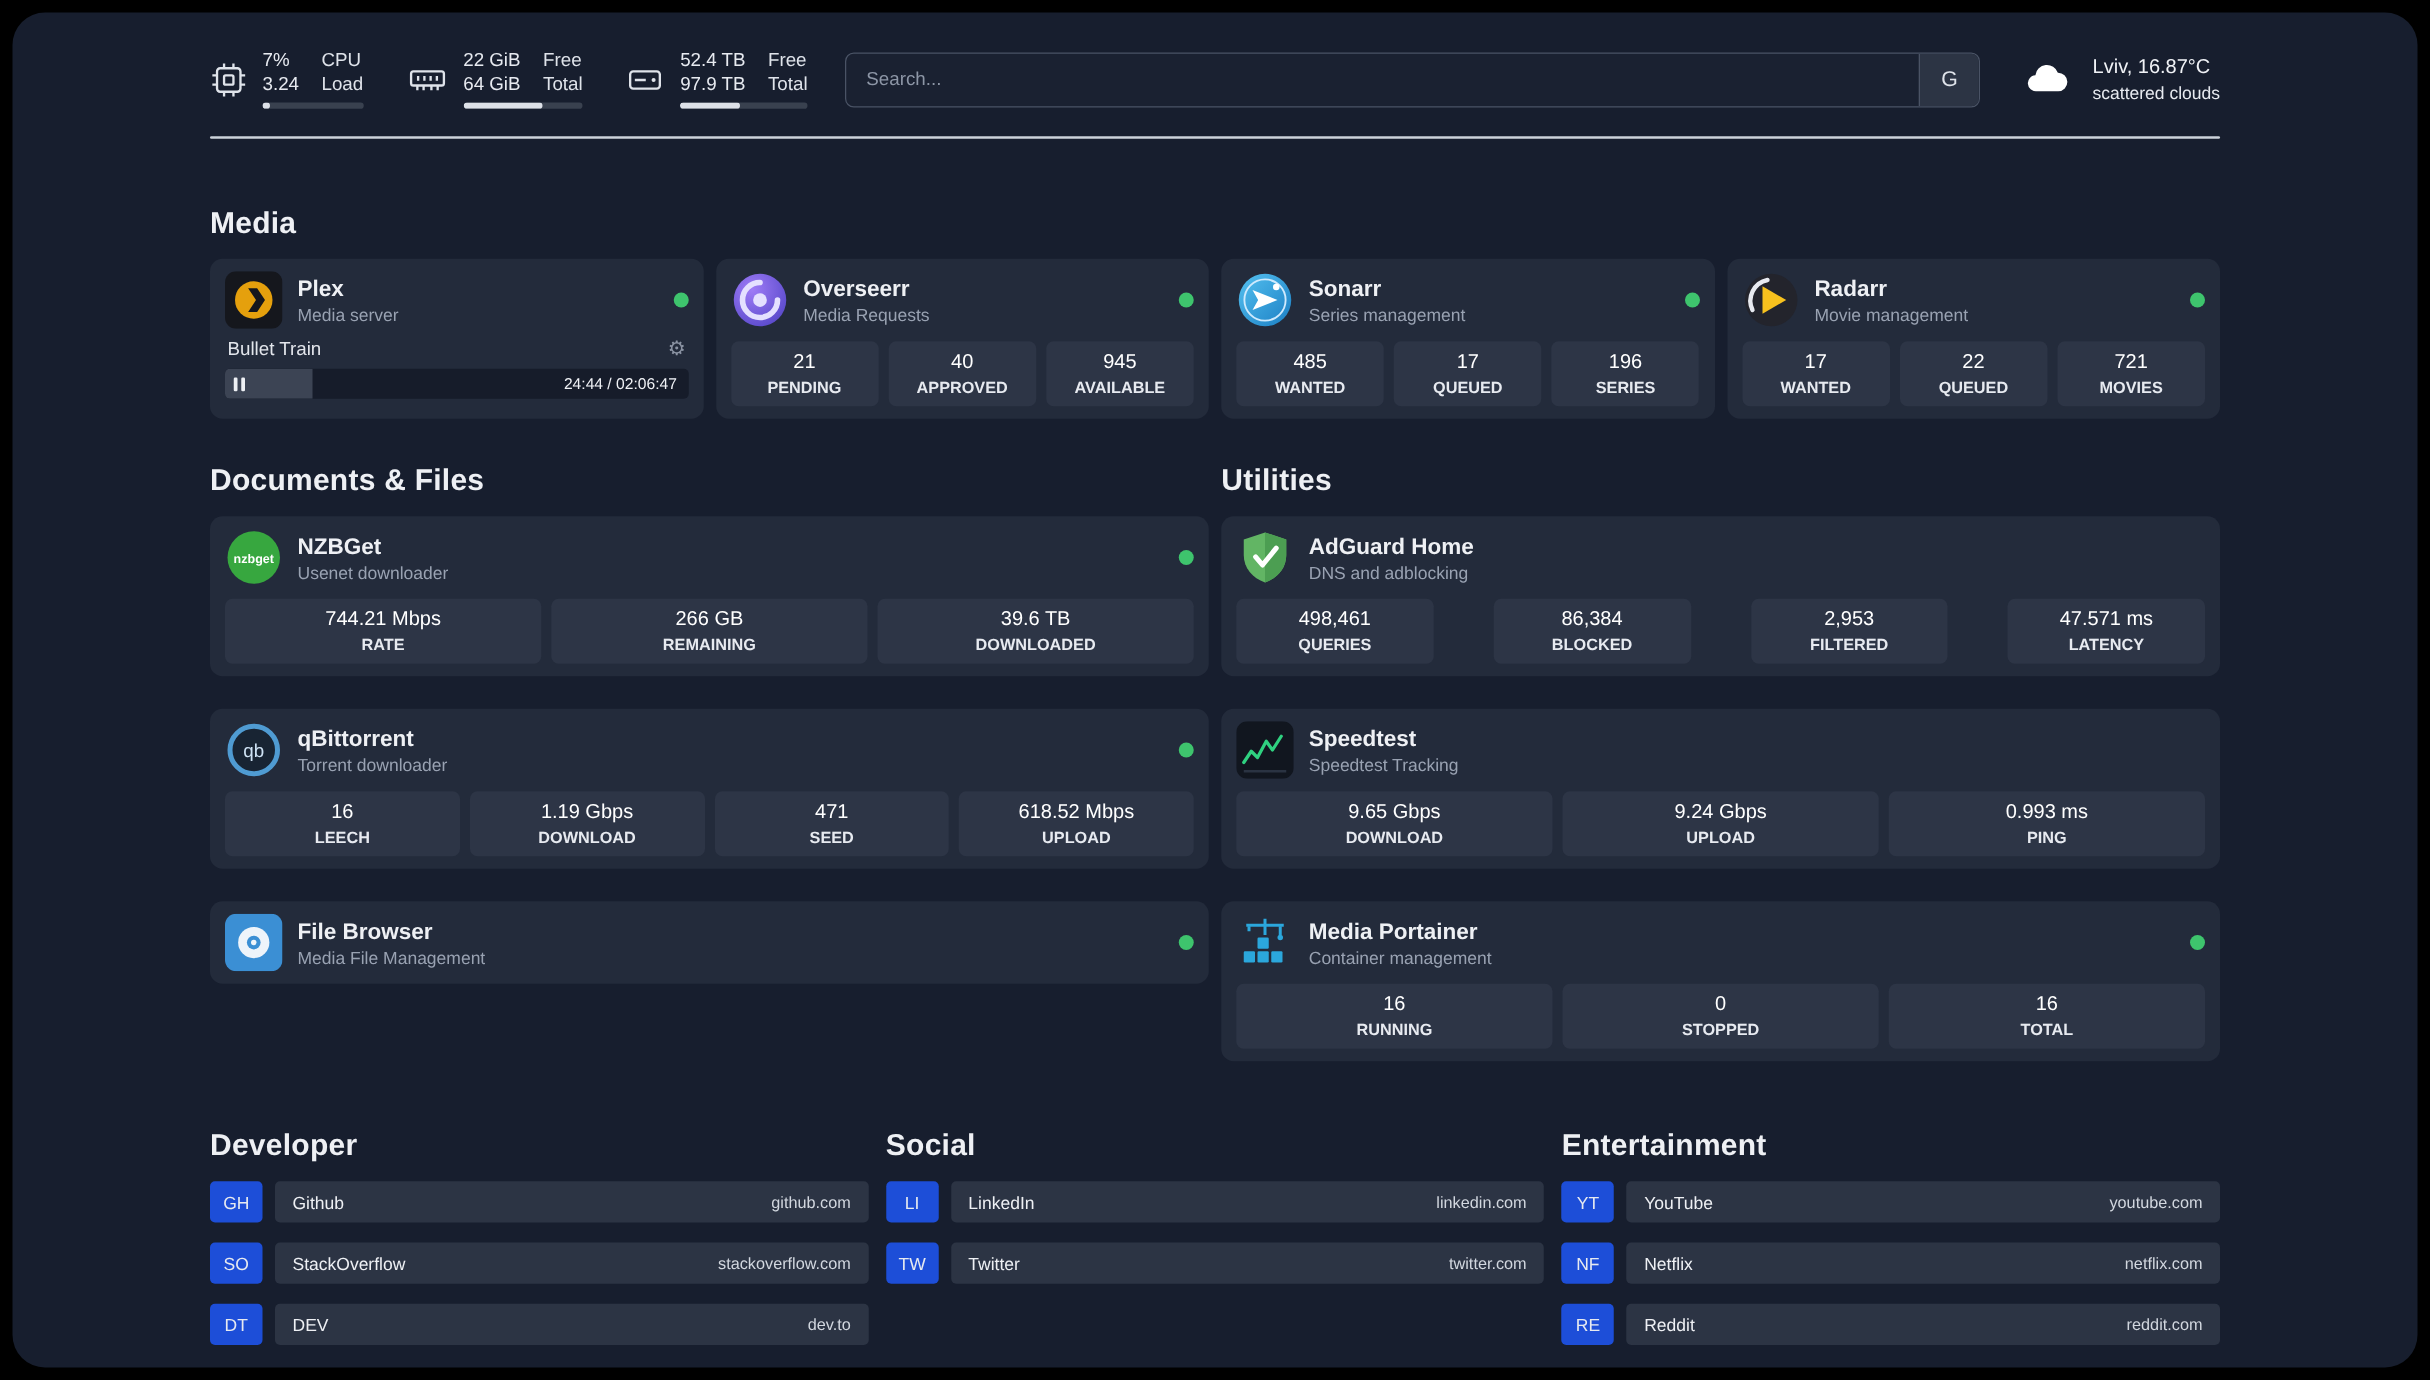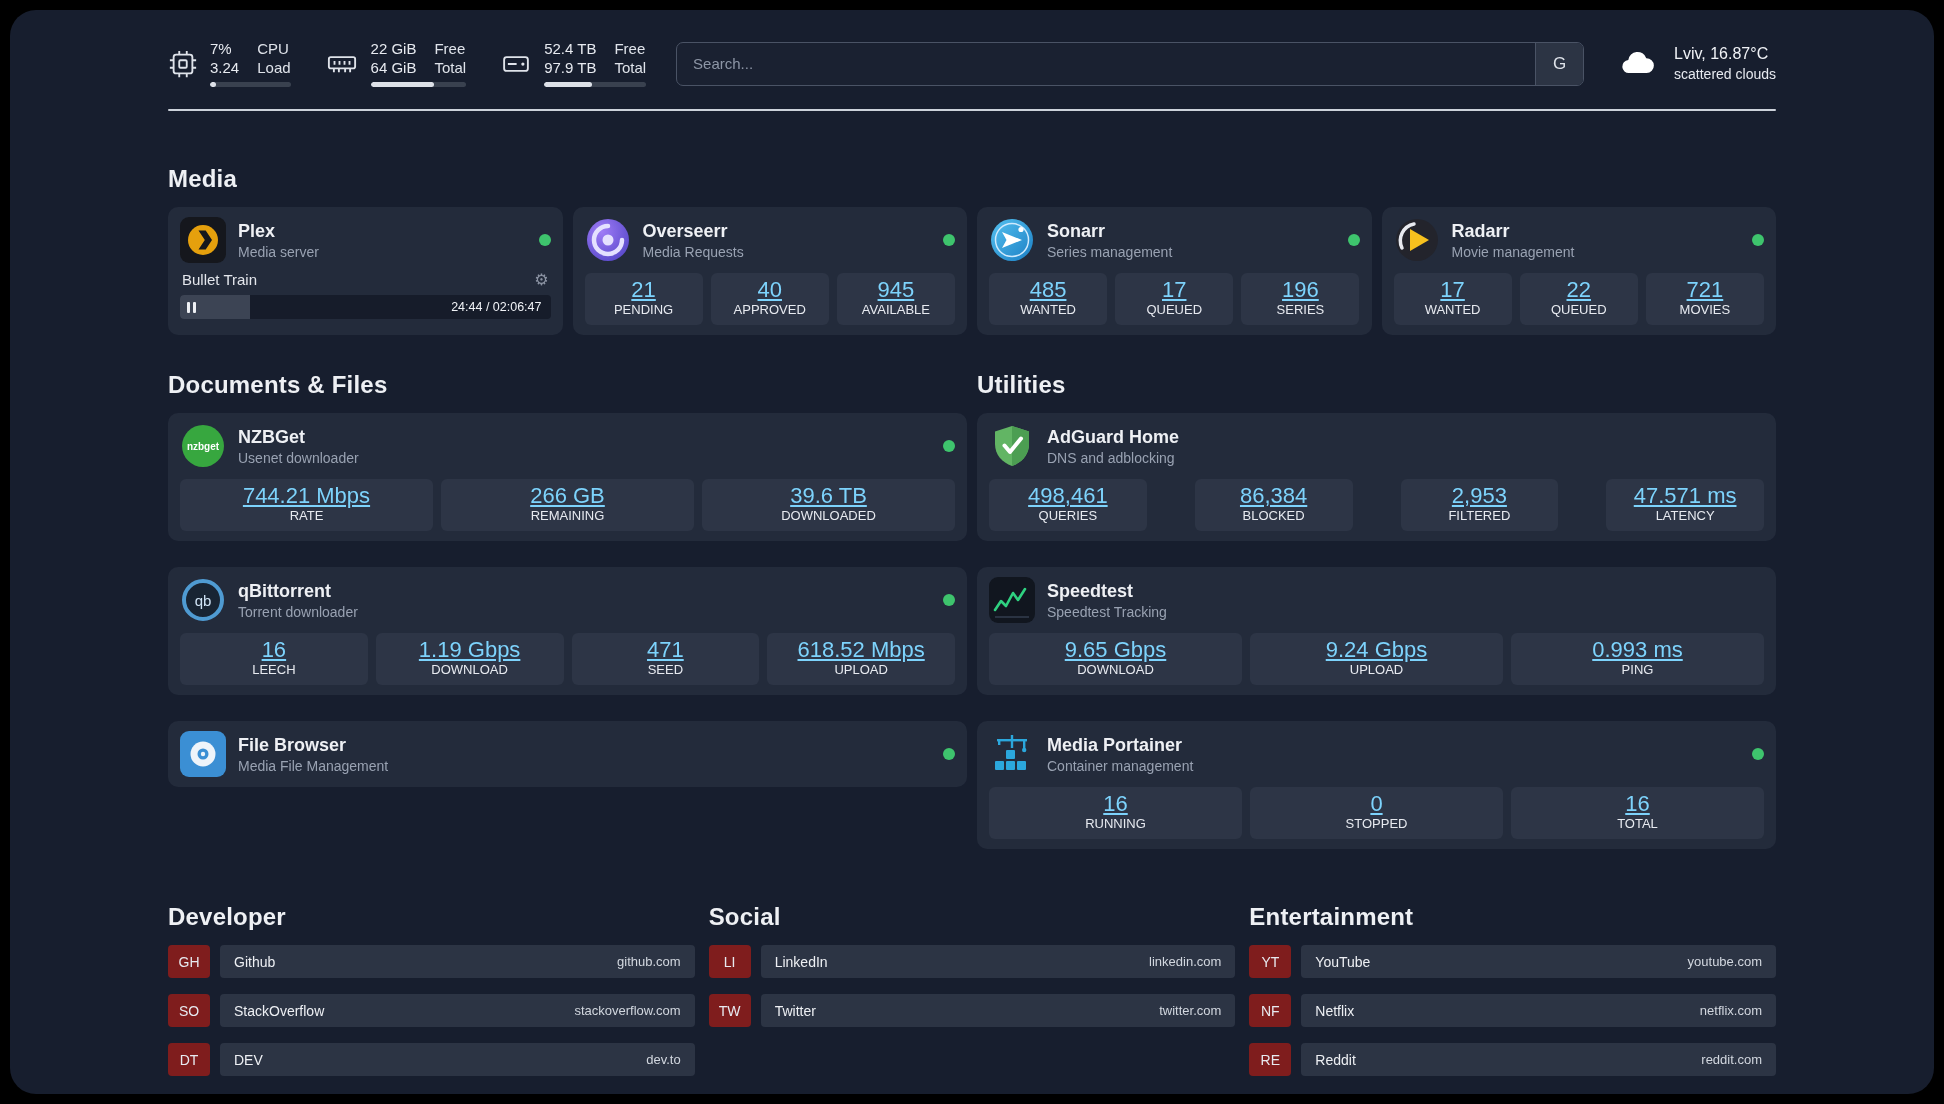--- a/index.html
+++ b/index.html
@@ -67,22 +67,22 @@
   }
   .app-head { display:flex; align-items:center; gap:12px; }
   .app-icon { width:46px; height:46px; flex:0 0 46px; }
   .app-icon svg { width:100%; height:100%; display:block; }
   .app-name { font-size:18px; font-weight:600; color:#eef0f4; line-height:21px; }
   .app-sub { font-size:14px; color:#99a2b2; margin-top:2px; }
   .status-dot { width:12px; height:12px; border-radius:50%; margin-left:auto; flex:0 0 12px; }
 
   .stats { display:grid; gap:8px; margin-top:10px; }
   .stat { background:#2d3546; border-radius:6px; text-align:center; padding:7px 4px 8px; cursor:default; }
-  .stat-value { font-size:22px; color:#7dd3fc; line-height:20px;text-decoration:underline; }
-  .stat-label { font-size:13px; font-weight:400; color:#e7eaf0; margin-top:2px; line-height:15px; }
+  .stat-value { font-size:16px; color:#ffffff; line-height:20px; }
+  .stat-label { font-size:13px; font-weight:700; color:#e7eaf0; margin-top:2px; line-height:15px; }
 
   
   .player { margin-top:8px;text-align:right; }
   .player-top { display:flex; align-items:center; justify-content:space-between; padding:0 2px; }
   .player-title { font-size:15px; color:#e3e6ec; }
   .gear { color:#8b93a3; font-size:16px; cursor:pointer; line-height:16px; }
   .player-bar {
     position:relative; height:24px; background:#161c2a; border-radius:4px;
     margin-top:7px; overflow:hidden; display:flex; align-items:center; cursor:pointer;
   }
@@ -93,21 +93,21 @@
 
   
   .two-col { display:grid; grid-template-columns:1fr 1fr; gap:10px; margin-top:36px; }
   .col-cards { margin-top:14px; display:flex; flex-direction:column; gap:26px; }
 
   
   .links-row { display:grid; grid-template-columns:repeat(3,1fr); gap:14px; margin-top:54px; }
   .link-list { margin-top:14px; display:flex; flex-direction:column; gap:16px; }
   .link-row-wrap { display:flex; gap:10px; align-items:stretch; }
   .link-badge {
-    width:42px; background:#7f1d1d; border-radius:4px;
+    width:42px; background:#1d4ed8; border-radius:4px;
     display:flex; align-items:center; justify-content:center;
     font-size:14px; color:#e7eaf0;
   }
   .link-row {
     flex:1; background:#2c3444; border-radius:4px; height:33px;
     display:flex; align-items:center; justify-content:space-between;
     padding:0 14px; cursor:pointer; text-decoration:none; color:inherit;
   }
   .link-name { font-size:14px; color:#eef0f4; }
   .link-domain { font-size:13px; color:#d2d7df; }

